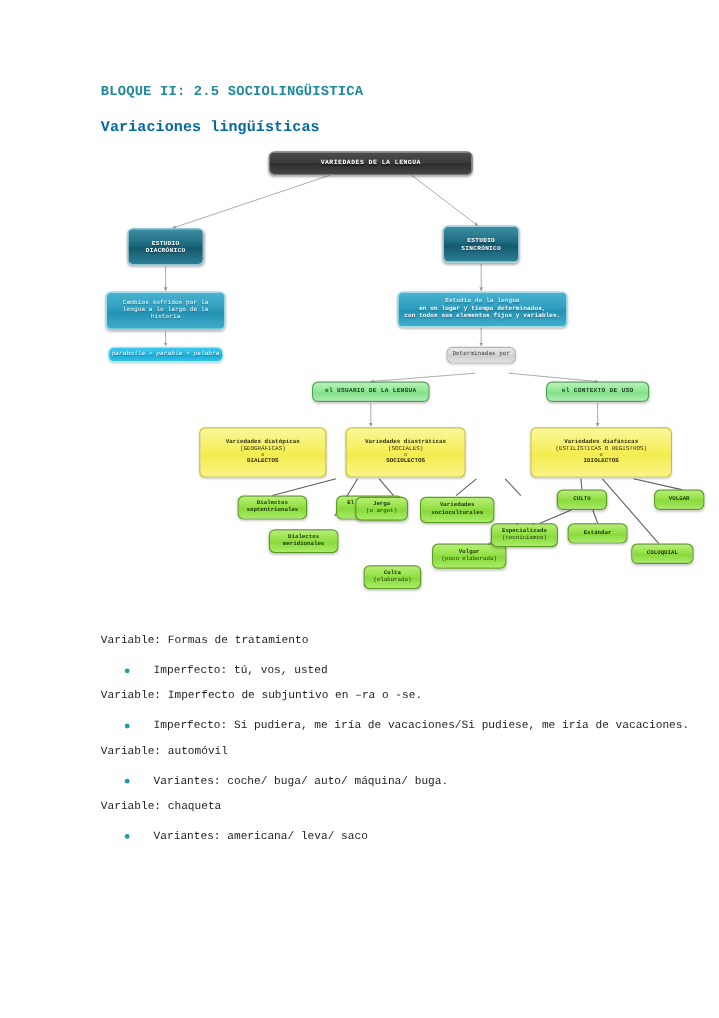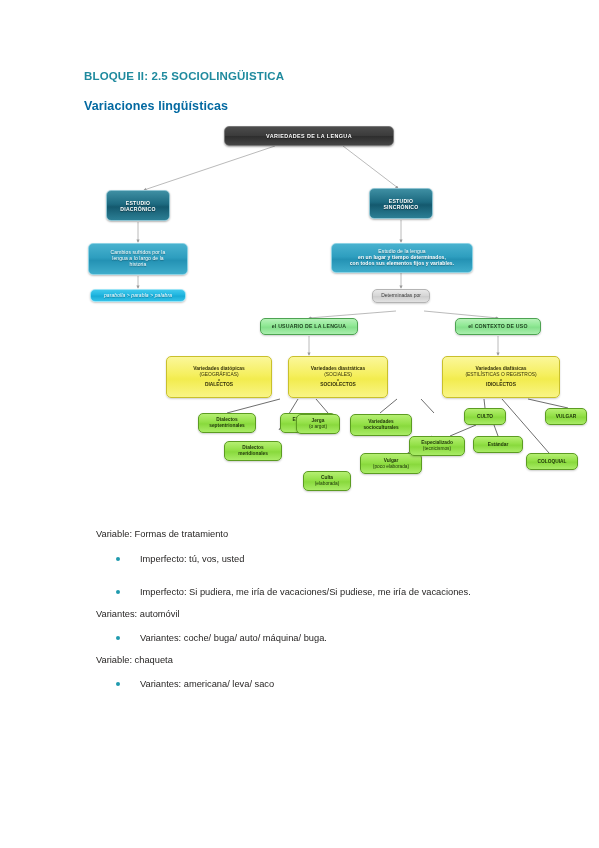--- a/index.html
+++ b/index.html
@@ -4,21 +4,21 @@
 <style>
   html, body { margin:0; padding:0; }
   body {
     width: 599px;
     height: 848px;
     background: #ffffff;
     font-family: "Liberation Sans", sans-serif;
     overflow: hidden;
     position: relative;
   }
-  .page { position:relative; width:599px; height:848px; }
+  .page { position:relative; width:599px; height:848px;font-family:Liberation Mono, monospace; }
 
   .heading-1 {
     position:absolute; left:84px; top:70px;
     font-size:11.5px; font-weight:bold; color:#1f8a9e;
     letter-spacing:0.15px; white-space:nowrap;
   }
   .heading-2 {
     position:absolute; left:84px; top:99px;
     font-size:12.5px; font-weight:bold; color:#0369a1;
     letter-spacing:0.1px; white-space:nowrap;
@@ -104,21 +104,21 @@
     font-size:4.8px; font-weight:bold;
     box-shadow:0 1px 2px rgba(0,0,0,0.2);
   }
   .n-yellow .sub, .n-green .sub { font-weight:normal; }
   .n-yellow .l1 { font-weight:bold; }
   .n-yellow .l2 { font-weight:normal; }
   .n-yellow .l3 { font-weight:normal; font-size:4.4px; }
   .n-yellow .l4 { font-weight:bold; }
 
   
-  .body-text { position:absolute; left:96px; width:470px; }
+  .body-text { position:absolute; left:84px; width:470px; }
   .para {
     font-size:9.3px; color:#211f1e; line-height:1.35;
     white-space:nowrap;
   }
   .bullet-row {
     display:flex; align-items:flex-start;
     font-size:9.3px; color:#211f1e; line-height:1.35;
     white-space:nowrap;
   }
   .bullet-dot {
@@ -346,30 +346,31 @@
     <div class="para">Variable: Formas de tratamiento</div>
     <div class="spacer-sm"></div>
     <div class="bullet-row">
       <span class="bullet-indent"></span>
       <span class="bullet-dot"></span>
       <span class="bullet-gap"></span>
       <span>Imperfecto: tú, vos, usted</span>
     </div>
     <div class="spacer-md"></div>
 
+    <div class="para">Variable: Imperfecto de subjuntivo en –ra o -se.</div>
     <div class="spacer-sm"></div>
     <div class="bullet-row">
       <span class="bullet-indent"></span>
       <span class="bullet-dot"></span>
       <span class="bullet-gap"></span>
       <span>Imperfecto: Si pudiera, me iría de vacaciones/Si pudiese, me iría de vacaciones.</span>
     </div>
     <div class="spacer-md"></div>
 
-    <div class="para">Variantes: automóvil</div>
+    <div class="para">Variable: automóvil</div>
     <div class="spacer-sm"></div>
     <div class="bullet-row">
       <span class="bullet-indent"></span>
       <span class="bullet-dot"></span>
       <span class="bullet-gap"></span>
       <span>Variantes: coche/ buga/ auto/ máquina/ buga.</span>
     </div>
     <div class="spacer-md"></div>
 
     <div class="para">Variable: chaqueta</div>

